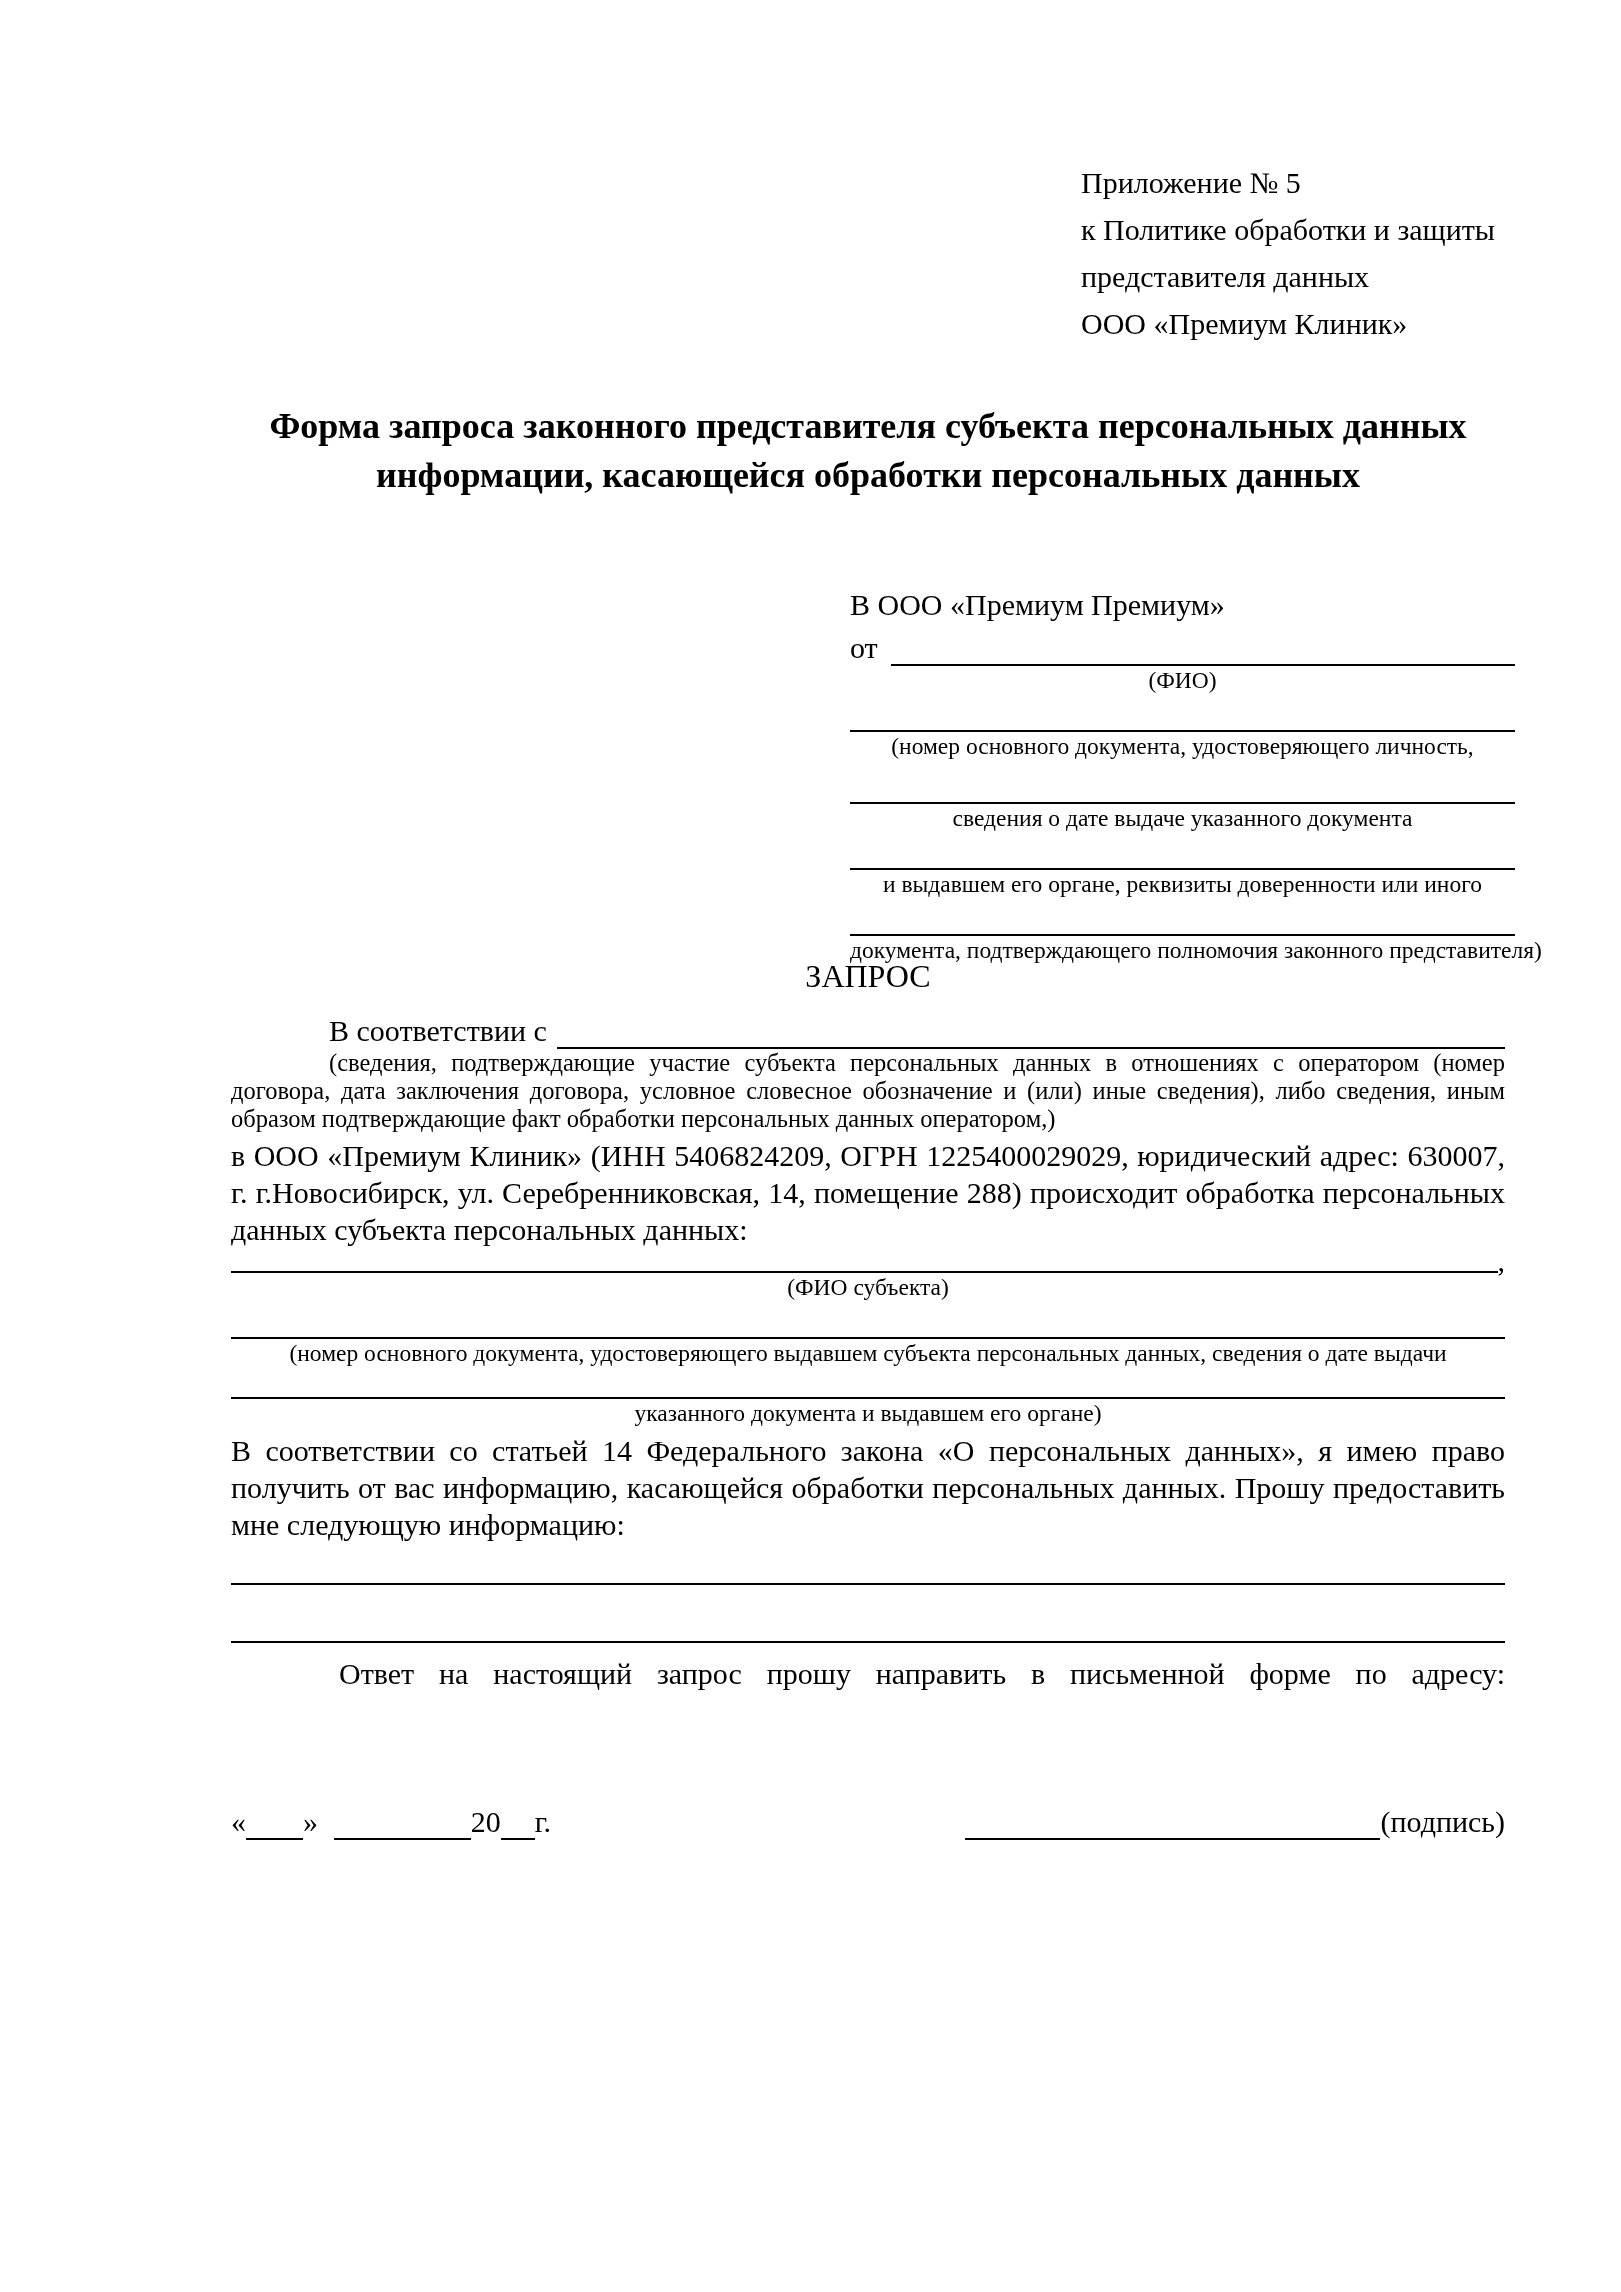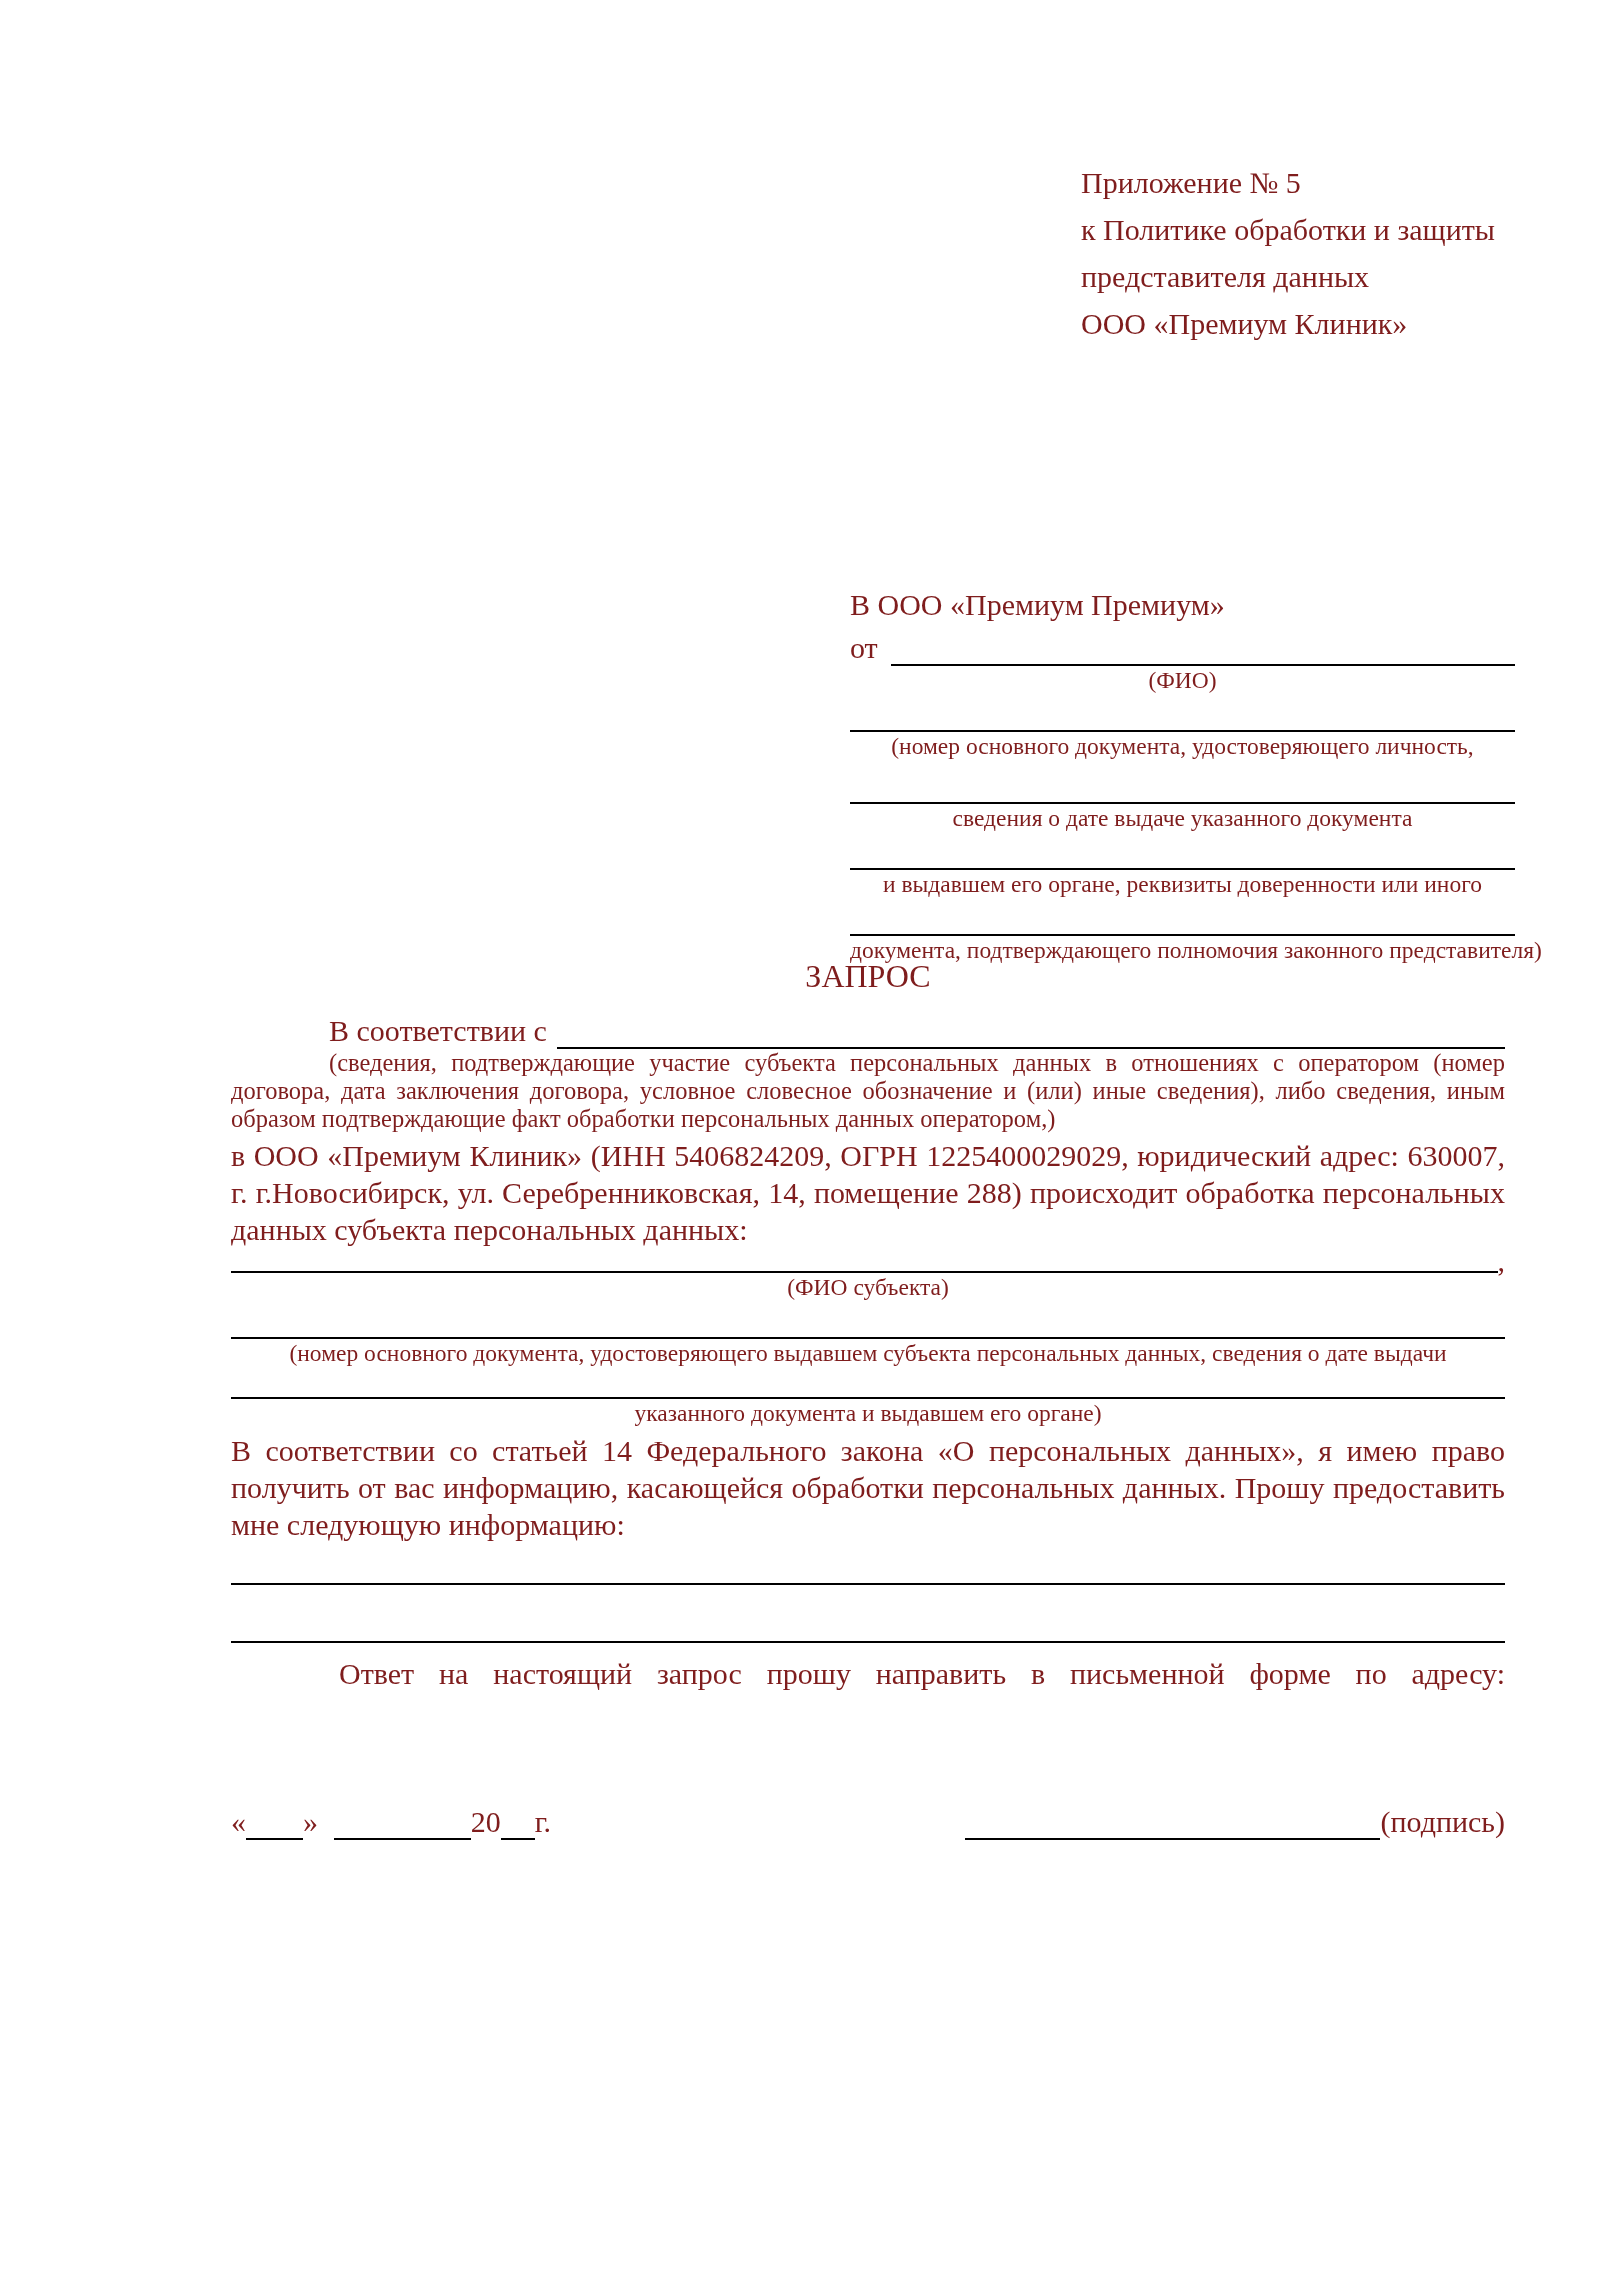--- a/index.html
+++ b/index.html
@@ -1,21 +1,21 @@
 <!DOCTYPE html>
 <html><head>
 <meta charset="utf-8">
 <style>
   html, body { margin: 0; padding: 0; background: #ffffff; }
   .page {
     position: relative;
     width: 1621px;
     height: 2293px;
     background: #ffffff;
-    color: #7f1d1d;
+    color: #000000;
     font-family: "Liberation Serif", "DejaVu Serif", serif;
     overflow: hidden;
   }
 
   
   .header-block {
     position: absolute;
     left: 1081px;
     top: 159px;
     font-size: 30px;
@@ -132,20 +132,24 @@
 
 <div class="page">
 
   <div class="header-block">
     <div>Приложение № 5</div>
     <div>к Политике обработки и защиты</div>
     <div>представителя данных</div>
     <div>ООО «Премиум Клиник»</div>
   </div>
 
+  <div class="doc-title">
+    <div>Форма запроса законного представителя субъекта персональных данных</div>
+    <div>информации, касающейся обработки персональных данных</div>
+  </div>
 
   <div class="addressee">
     <div>В ООО «Премиум Премиум»</div>
     <div class="from-row">
       <span class="from-label">от</span>
       <span class="fill"></span>
     </div>
     <div class="addr-cap">(ФИО)</div>
     <div class="addr-field af-1"></div>
     <div class="addr-cap">(номер основного документа, удостоверяющего личность,</div>

